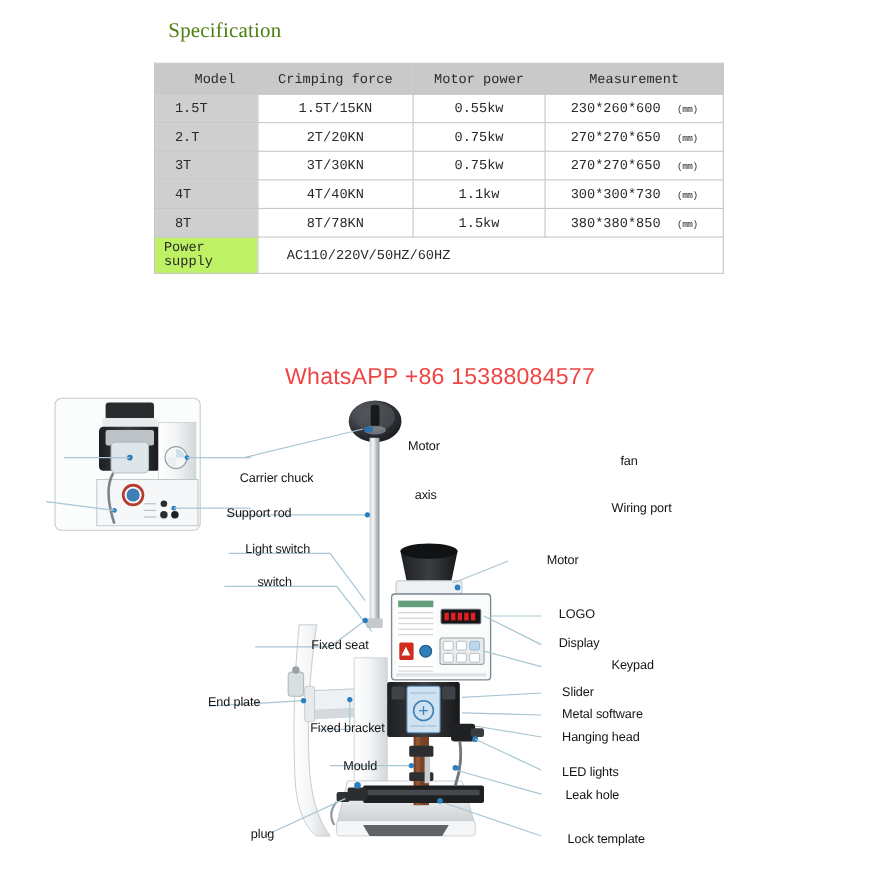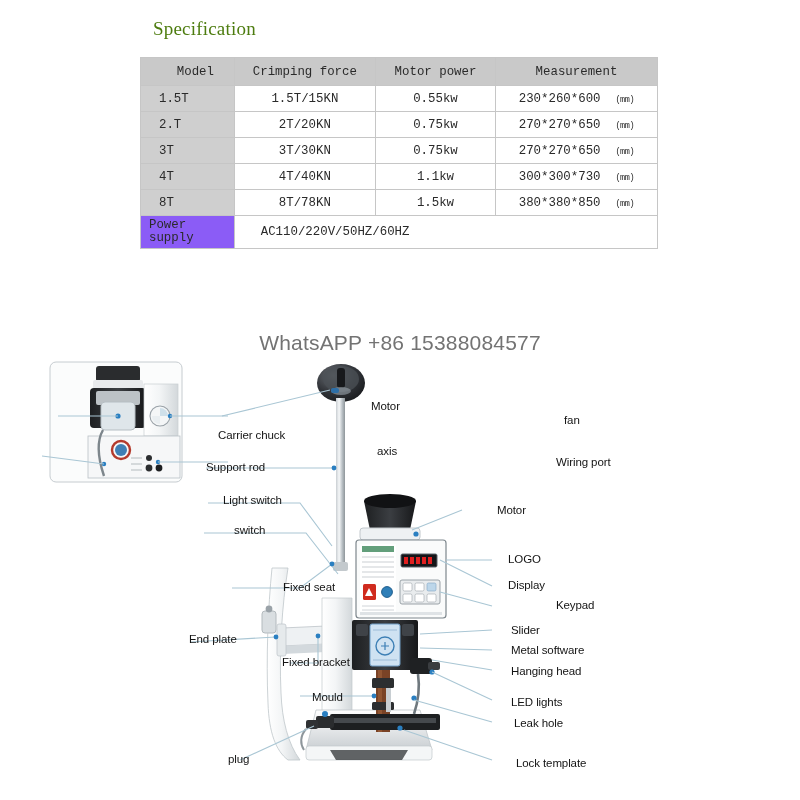--- a/index.html
+++ b/index.html
@@ -28,25 +28,25 @@
   }
   #spec-table tr.hdr td{background:#c9c9c9;height:27px;}
   #spec-table td.model{background:#cfcfcf;text-align:left;padding-left:18px;width:80px;}
   #spec-table tr.hdr td.model{text-align:center;padding-left:16px;}
   #spec-table td.force{width:145px;}
   #spec-table td.power{width:124px;}
   #spec-table td.meas{width:167px;}
   #spec-table td.meas .u{font-size:8.5px;letter-spacing:-.4px;}
   #spec-table td.wide{text-align:left;padding-left:26px;}
   #spec-table tr.tall td{height:32px;}
-  #spec-table td.model2{background:#8b5cf6;text-align:left;padding-left:8px;line-height:1.08;}
+  #spec-table td.model2{background:#bef264;text-align:left;padding-left:8px;line-height:1.08;}
   
   #whatsapp{
     position:absolute;left:0;top:331px;width:800px;text-align:center;
-    font-size:21px;color:#737373;letter-spacing:.2px;
+    font-size:21px;color:#ef4444;letter-spacing:.2px;
   }
   
   #diagram{position:absolute;left:0;top:358px;width:800px;height:442px;}
   #diagram svg{display:block;}
   .lbl{
     position:absolute;font-size:11.5px;color:#141414;
     white-space:nowrap;letter-spacing:-.1px;
   }
   .lbl.r{text-align:left;}
 </style>

